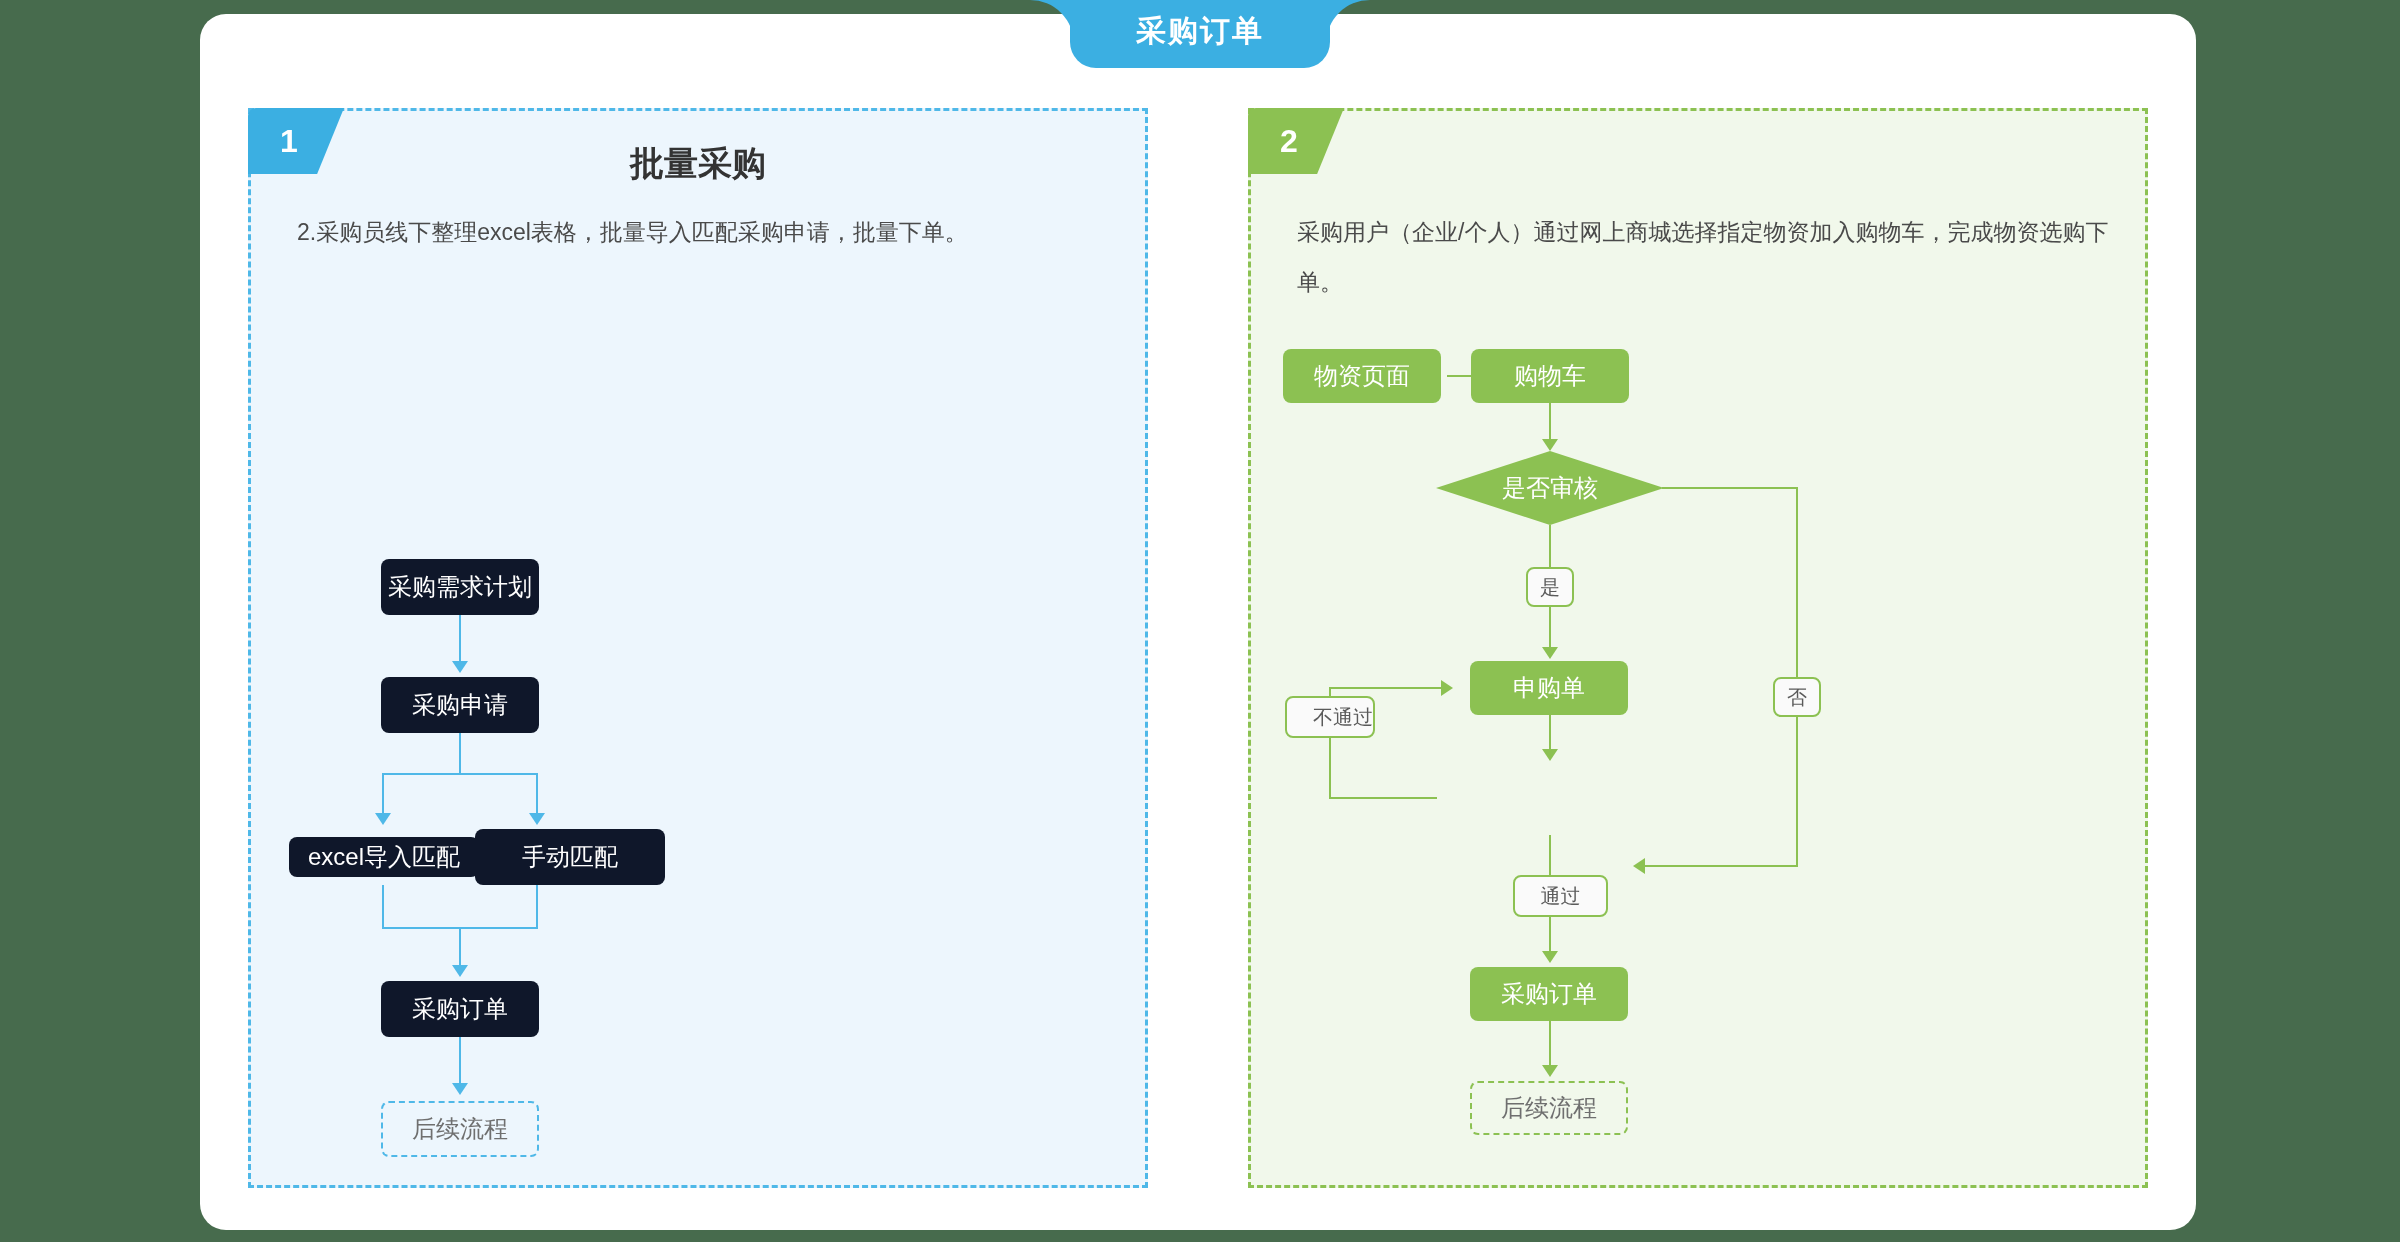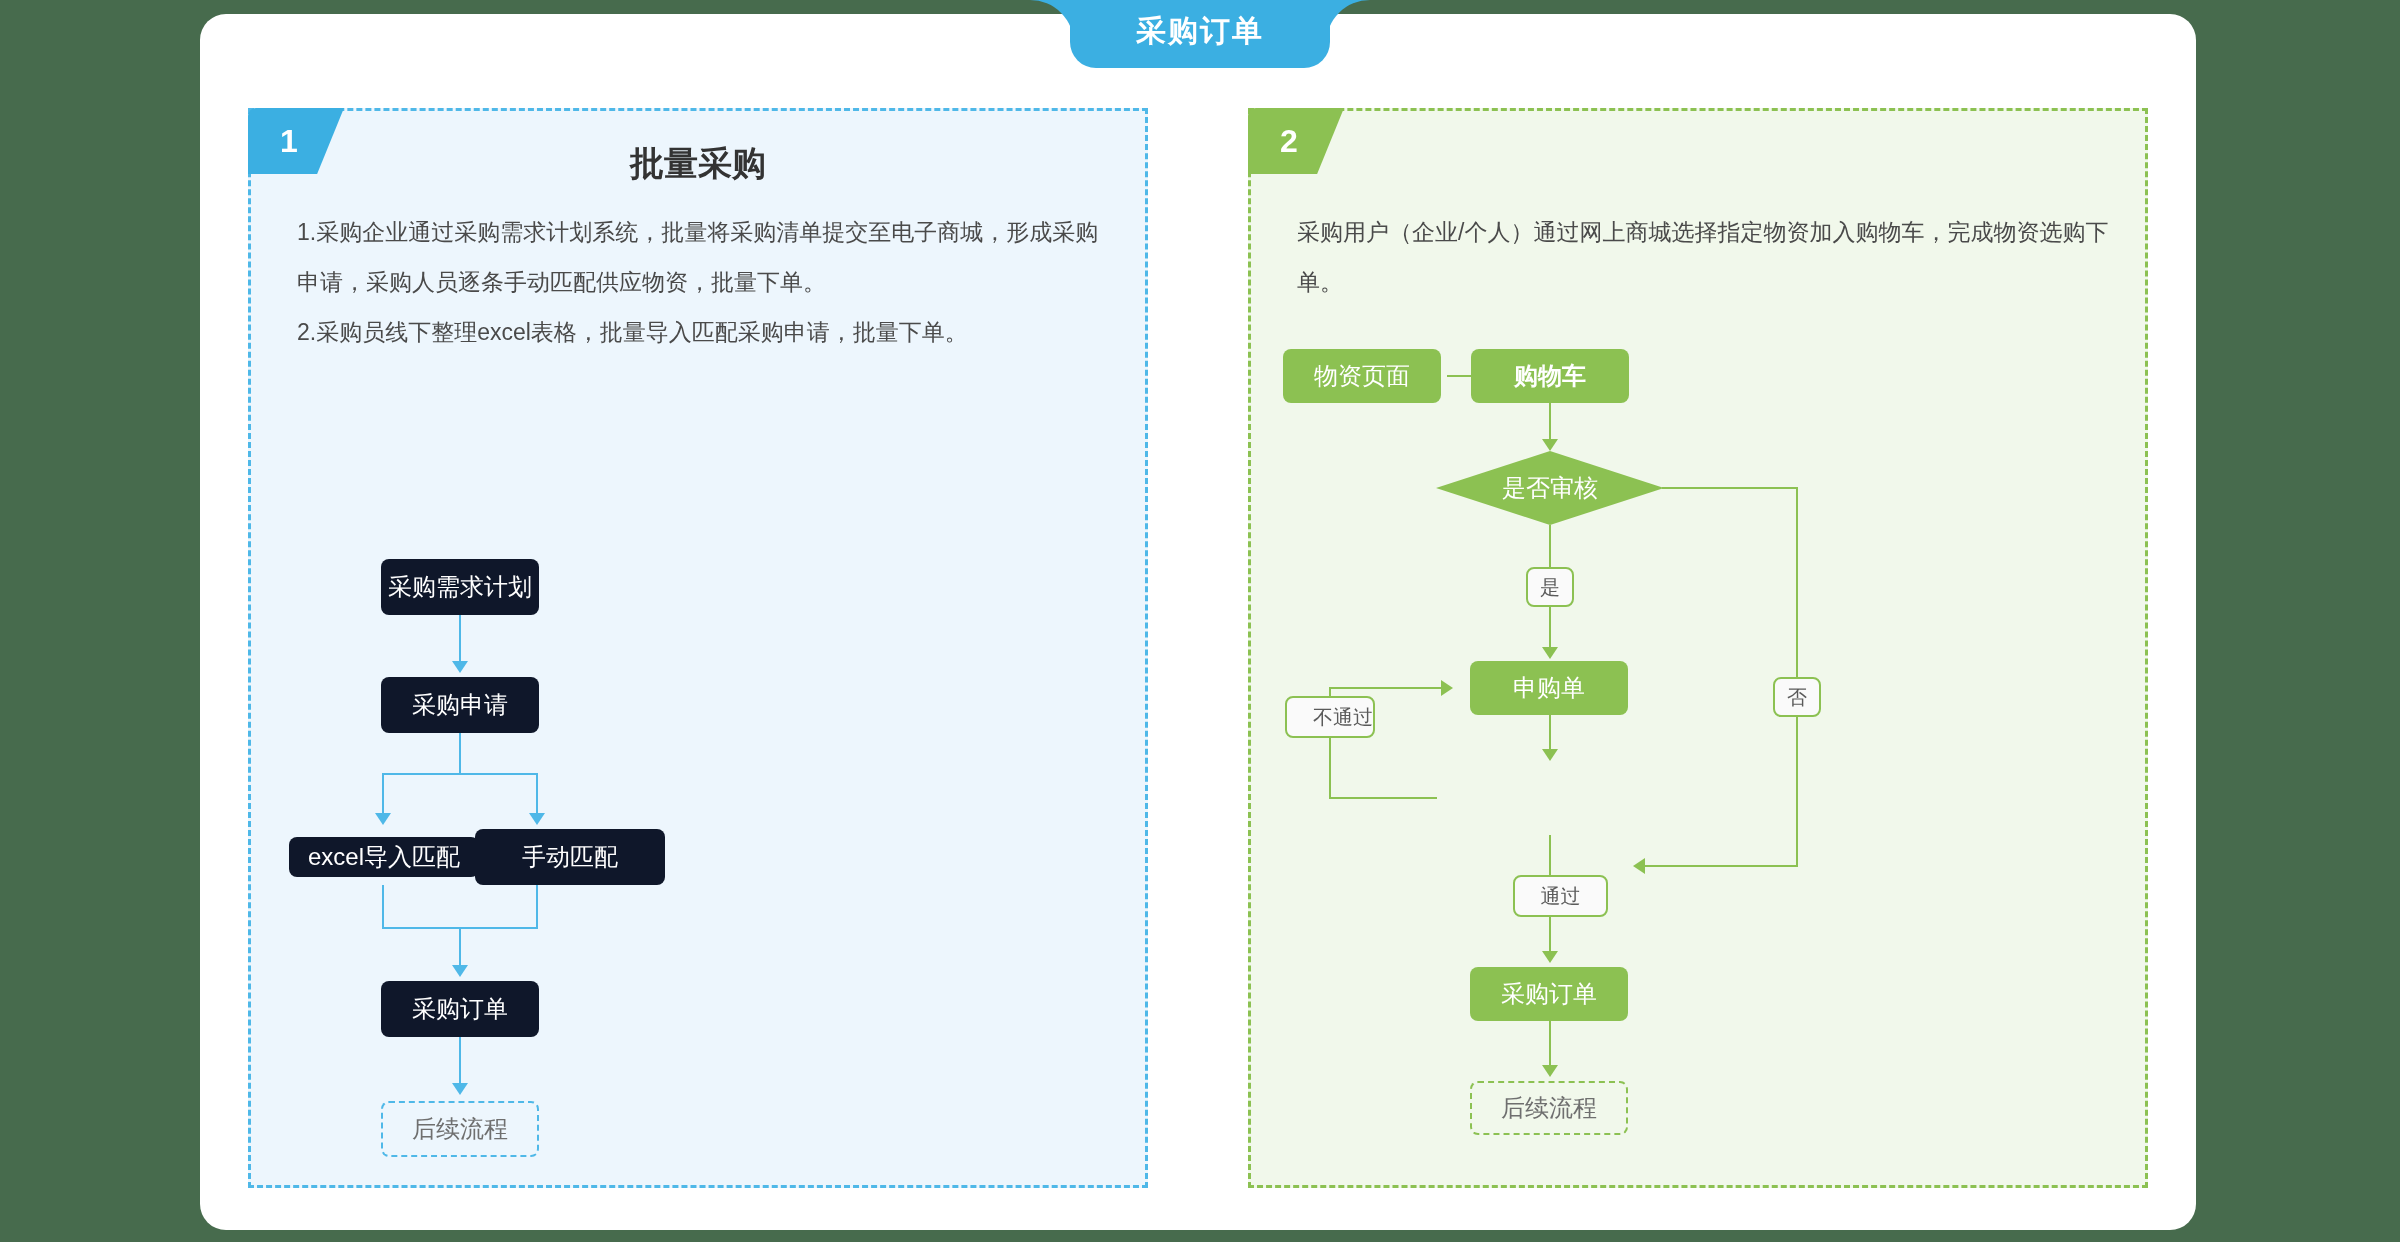--- a/index.html
+++ b/index.html
@@ -113,21 +113,20 @@
     <div class="tab-ear left"></div>
     <div class="tab-ear right"></div>
     <div class="tab-body"></div>
     <div class="tab-label">采购订单</div>
   </div>
 
   <div class="panel blue">
     <div class="badge blue">1</div>
     <div class="panel-title">批量采购</div>
     <div class="panel-desc">
-      <div>1.采购企业通过采购需求计划系统，批量将采购清单提交至电子商城，形成采购申请，采购人员逐条手动匹配供应物资，批量下单。</div>
       <div>2.采购员线下整理excel表格，批量导入匹配采购申请，批量下单。</div>
     </div>
 
     <div class="flow">
 
       <div class="node b" style="left:130px;top:448px;width:158px;height:56px;">采购需求计划</div>
       <div class="ln b" style="left:208px;top:504px;width:2px;height:50px;"></div>
       <div class="arrow down b" style="left:201px;top:550px;"></div>
 
       <div class="node b" style="left:130px;top:566px;width:158px;height:56px;">采购申请</div>
@@ -160,21 +159,21 @@
     <div class="badge green">2</div>
     <div class="panel-desc">
       <div>采购用户（企业/个人）通过网上商城选择指定物资加入购物车，完成物资选购下单。</div>
     </div>
 
     <div class="flow">
 
       <div class="node g" style="left:32px;top:238px;width:158px;height:54px;">物资页面</div>
       <div class="ln g" style="left:196px;top:264px;width:26px;height:2px;"></div>
       <div class="arrow right g" style="left:220px;top:257px;"></div>
-      <div class="node g" style="left:220px;top:238px;width:158px;height:54px;font-weight:bold;">购物车</div>
+      <div class="node g" style="left:220px;top:238px;width:158px;height:54px;">购物车</div>
 
       <div class="ln g" style="left:298px;top:292px;width:2px;height:40px;"></div>
       <div class="arrow down g" style="left:291px;top:328px;"></div>
 
       <div class="diamond" style="left:185px;top:340px;width:228px;height:74px;">是否审核</div>
 
       <div class="ln g" style="left:298px;top:414px;width:2px;height:42px;"></div>
       <div class="tag" style="left:275px;top:456px;width:48px;height:40px;">是</div>
       <div class="ln g" style="left:298px;top:496px;width:2px;height:44px;"></div>
       <div class="arrow down g" style="left:291px;top:536px;"></div>

